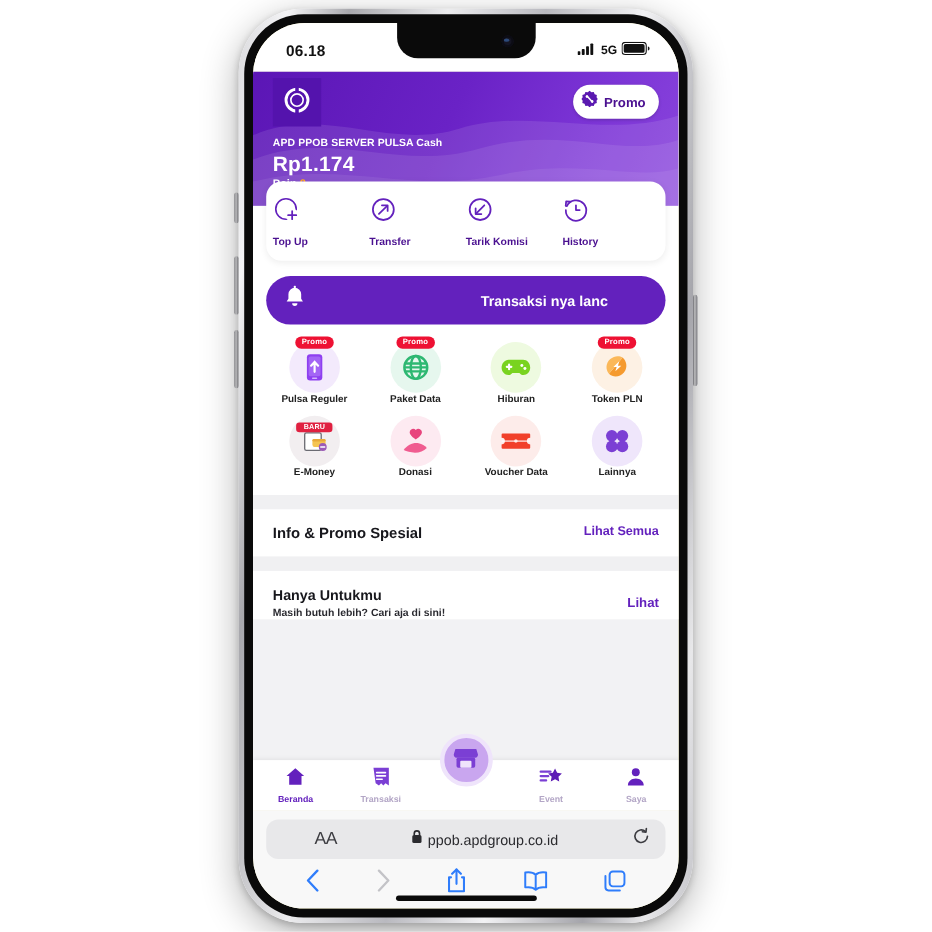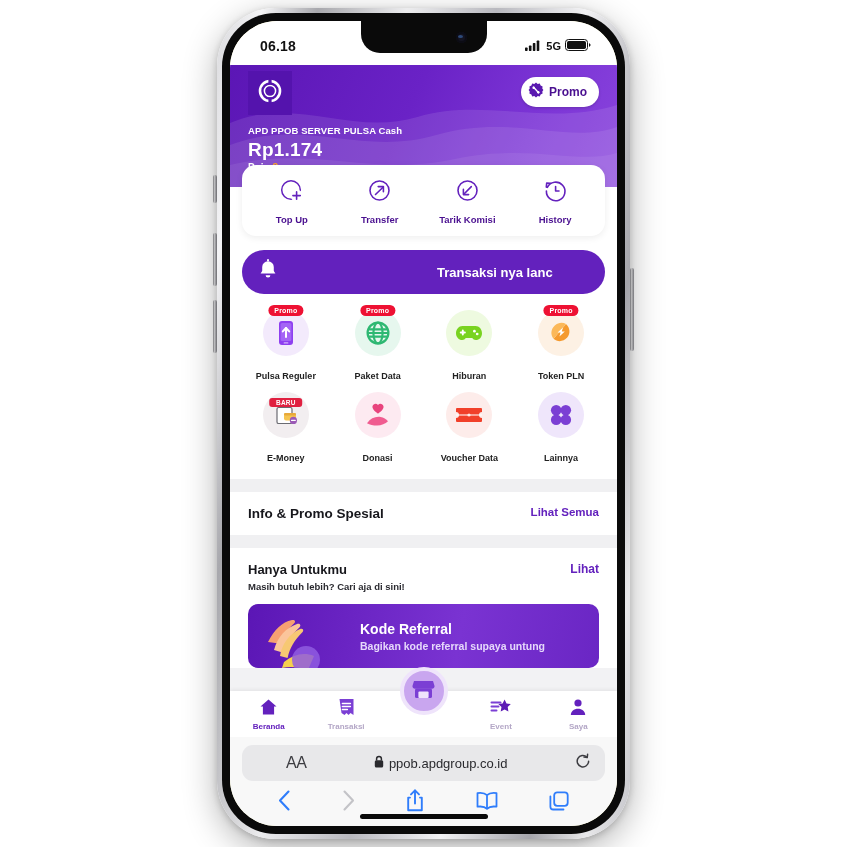--- a/index.html
+++ b/index.html
@@ -95,60 +95,60 @@
   .poin { color: #fff; font-size: 10px; font-weight: bold; margin-top: 1px; }
   .poin b { color: #ffa726; }
 
   
   .qa-card {
     position: relative; margin: -22px 12px 0 12px;
     background: #fff; border-radius: 14px;
     padding: 13px 6px 11px 6px;
     display: flex; box-shadow: 0 2px 7px rgba(0,0,0,.07);
   }
-  .qa { flex: 1; display: flex; flex-direction: column; align-items: center; gap: 7px; }
+  .qa { flex: 1; display: flex; flex-direction: column; align-items: flex-start; gap: 7px; }
   .qa .lbl { font-size: 9.5px; font-weight: bold; color: #4a1090; }
 
   
   .marquee {
     margin: 14px 12px 0 12px; height: 44px;
     background: #6321bd; border-radius: 24px;
     display: flex; align-items: center; position: relative; overflow: hidden;
   }
   .marquee .bell { position: absolute; left: 16px; top: 50%; transform: translateY(-50%); }
   .marquee .mtext {
     position: absolute; left: 195px; white-space: nowrap;
     color: #fff; font-size: 13px; font-weight: bold;
   }
 
   
   .grid { padding: 11px 10px 10px 10px; background: transparent; }
   .grid-row { display: flex; }
-  .gcell { flex: 1; display: flex; flex-direction: column; align-items: center; gap: 15px; padding: 5px 0 6px 0; }
+  .gcell { flex: 1; display: flex; flex-direction: column; align-items: center; gap: 0; padding: 5px 0 6px 0; }
   .gicon { position: relative; width: 46px; height: 46px; border-radius: 50%; display: flex; align-items: center; justify-content: center; }
   .gbadge {
     position: absolute; top: -5px; left: 50%; transform: translateX(-50%);
     background: #ee1133; color: #fff; font-size: 7px; font-weight: bold;
     padding: 2px 6px; border-radius: 7px; letter-spacing: .2px; white-space: nowrap;
   }
   .gbadge.baru { background: #e02040; border-radius: 3px; top: 6px; left: 50%; padding: 1px 7px; font-size: 6.5px; }
   .glbl { font-size: 9px; font-weight: bold; color: #222; }
 
   
   .sheet { background: #fff; }
 
   .gap-strip { height: 13px; background: #f0f0f2; }
 
   
   .sec-head { background: #fff; display: flex; align-items: flex-start; justify-content: space-between; padding: 14px 18px 14px 18px; }
   .sec-title { font-size: 13.5px; font-weight: bold; color: #17171c; }
   .sec-link { font-size: 11.5px; font-weight: bold; color: #6321bd; }
 
   .promo-card { background: #fff; padding: 14px 18px 0 18px; }
-  .pc-head { display: flex; align-items: flex-start; justify-content: space-between; }
+  .pc-head { display: flex; align-items: center; justify-content: space-between; }
   .pc-title { font-size: 13px; font-weight: bold; color: #17171c; }
   .pc-sub { font-size: 9.5px; font-weight: bold; color: #2a2a30; margin-top: 4px; }
   .pc-link { font-size: 12px; font-weight: bold; color: #6321bd; }
 
   .ref-banner {
     margin-top: 12px; height: 64px; border-radius: 10px;
     background: linear-gradient(100deg,#5b16b5 0%,#7a33d2 60%,#6a26c4 100%);
     position: relative; overflow: hidden;
     display: flex; align-items: center;
   }
@@ -445,33 +445,20 @@
 
       <div class="promo-card">
         <div class="pc-head">
           <div>
             <div class="pc-title">Hanya Untukmu</div>
             <div class="pc-sub">Masih butuh lebih? Cari aja di sini!</div>
           </div>
           <span class="pc-link">Lihat</span>
         </div>
 
-        <div class="ref-banner">
-          <svg class="ref-art" width="96" height="62" viewBox="0 0 96 62">
-            <path d="M14 30c6-12 14-20 24-22 3-.6 4 1.6 2 3.4-7 6.4-12 13-15 20z" fill="#f7a072"></path>
-            <path d="M20 38c4-14 12-22 23-26 3-1 4.4 1.4 2.4 3.4-8 7.6-13.6 15-17 25z" fill="#fbc59b"></path>
-            <path d="M26 44c2-12 9-22 20-27 2.6-1.2 4.2 1 2.6 3-8 8-13 16-15 26z" fill="#f7c873"></path>
-            <path d="M30 50c10-8 20-10 30-6l-6 14c-9-3-18-4-26-2z" fill="#f6d04c"></path>
-            <circle cx="52" cy="48" r="14" fill="#8f5ce0" opacity=".85"></circle>
-          </svg>
-          <div class="ref-text">
-            <div class="ref-title">Kode Referral</div>
-            <div class="ref-sub">Bagikan kode referral supaya untung</div>
-          </div>
-        </div>
       </div>
 
       <div class="appnav">
         <div class="nav-item active">
           <span>
             <svg width="19" height="18" viewBox="0 0 19 18">
                     <path d="M9.5 1.4l8 7.1h-2.4v8H3.9v-8H1.5z" fill="#6321bd"></path>
                   </svg>
           </span>
           <span class="nav-lbl">Beranda</span>

